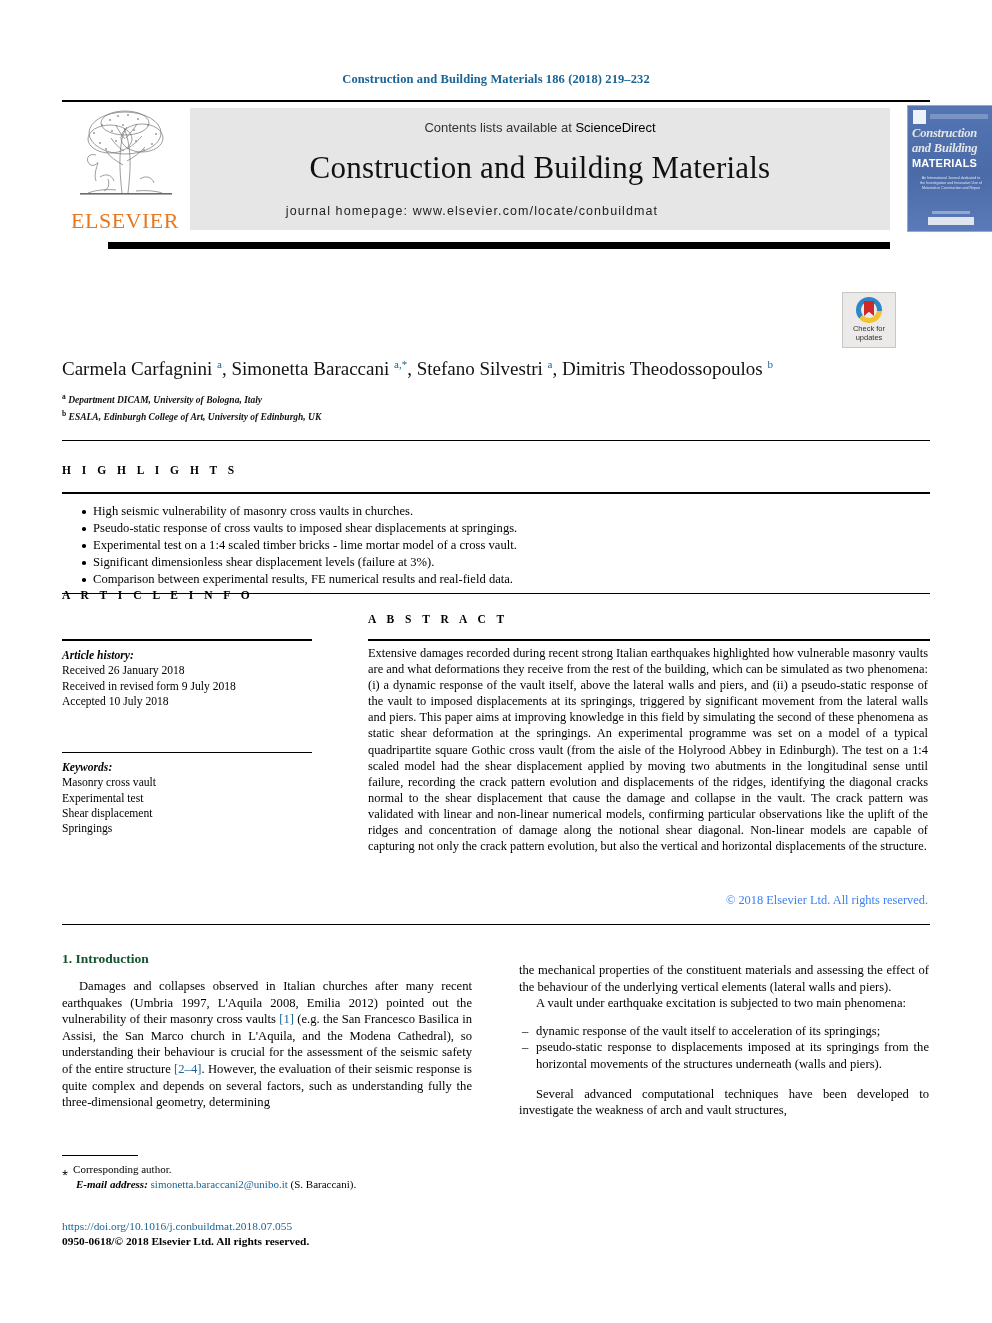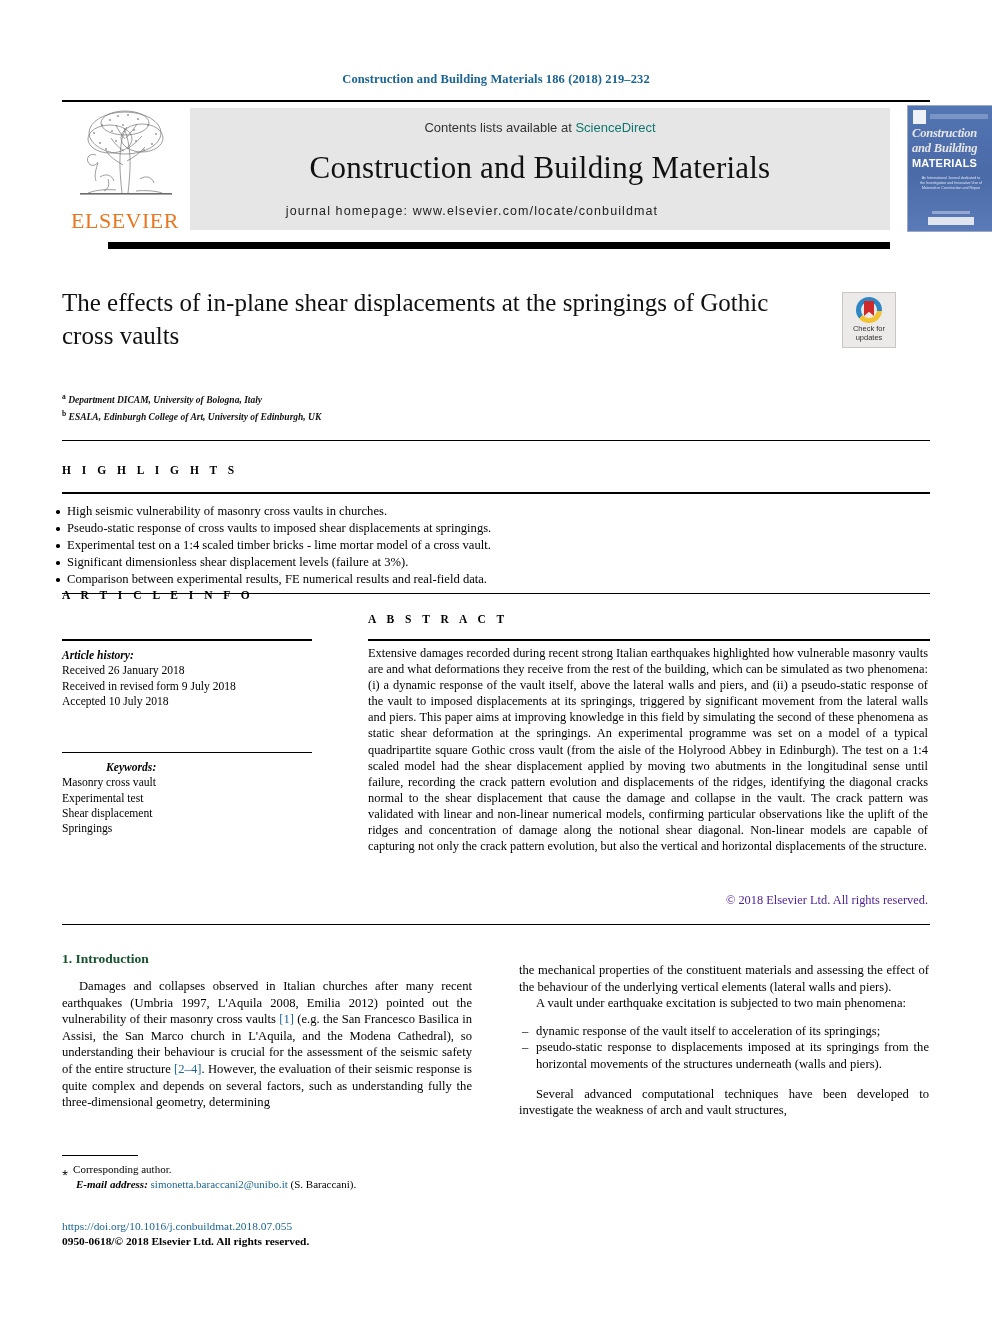--- a/index.html
+++ b/index.html
@@ -90,21 +90,21 @@
   .contents-line {
     position: absolute;
     left: 0; top: 12px;
     width: 700px;
     text-align: center;
     font-family: "Liberation Sans", sans-serif;
     font-size: 13px;
     color: #333;
   }
   .contents-line .sd {
-    color: #0f766e;
+    color: #000000;
   }
   .journal-title {
     position: absolute;
     left: 0; top: 42px;
     width: 700px;
     text-align: center;
     font-family: "Liberation Serif", serif;
     font-size: 31px;
     color: #111;
     letter-spacing: 0.2px;
@@ -294,21 +294,21 @@
     font-weight: bold;
     font-size: 11.5px;
     letter-spacing: 4px;
     color: #000;
   }
 
   
   .hl-head { position: absolute; left: 62px; top: 464px; }
   .hl-list {
     position: absolute;
-    left: 54px; top: 503px;
+    left: 80px; top: 503px;
     width: 860px;
     font-family: "Liberation Serif", serif;
     font-size: 12.6px;
     line-height: 17px;
     color: #000;
   }
   .hl-item { position: relative; padding-left: 13px; }
   .hl-item::before {
     content: "";
     position: absolute;
@@ -337,40 +337,40 @@
   }
   .ai-kw {
     position: absolute;
     left: 62px; top: 760px;
     width: 250px;
     font-family: "Liberation Serif", serif;
     font-size: 11.6px;
     line-height: 15.3px;
     color: #000;
   }
-  .ai-kw .lbl { font-style: italic; font-weight: bold; margin-left: 44px; }
+  .ai-kw .lbl { font-style: italic; font-weight: bold; }
 
   .abstract {
     position: absolute;
     left: 368px; top: 645px;
     width: 560px;
     font-family: "Liberation Serif", serif;
     font-size: 12.4px;
     line-height: 16.1px;
     text-align: justify;
     color: #000;
   }
   .abstract-copy {
     position: absolute;
     left: 368px; top: 893px;
     width: 560px;
     text-align: right;
     font-family: "Liberation Serif", serif;
     font-size: 12.4px;
-    color: #4c1d95;
+    color: #3b82f6;
   }
 
   
   .sec-title {
     position: absolute;
     font-family: "Liberation Serif", serif;
     font-weight: bold;
     font-size: 13.5px;
     color: #14532d;
   }
@@ -519,28 +519,28 @@
       <div class="cover-bar"></div>
       <div class="cover-t1">Construction</div>
       <div class="cover-t2">and Building</div>
       <div class="cover-t3">MATERIALS</div>
       <div class="cover-blurb">An International Journal dedicated to the Investigation and Innovative Use of Materials in Construction and Repair</div>
       <div class="cover-foot2"></div>
       <div class="cover-foot"></div>
     </div>
   </div>
 
-  <div class="title">The effects of in-plane shear displacements at the springings of Gothic cross vaults</div>
 
   <div class="crossmark">
     <div class="cm-ring"></div>
     <div class="cm-book"></div>
     <div class="cm-label">Check for updates</div>
   </div>
 
+  <div class="authors">Carmela Carfagnini <sup>a</sup>, Simonetta Baraccani <sup>a,*</sup>, Stefano Silvestri <sup>a</sup>, Dimitris Theodossopoulos <sup>b</sup></div>
 
   <div class="affils">
     <div><sup>a</sup> <span>Department DICAM, University of Bologna, Italy</span></div>
     <div><sup>b</sup> <span>ESALA, Edinburgh College of Art, University of Edinburgh, UK</span></div>
   </div>
 
   <div class="rule rule-thin" style="left:62px; top:440px; width:868px;"></div>
 
   <div class="sechead hl-head">H I G H L I G H T S</div>
   <div class="rule rule-med" style="left:62px; top:492px; width:868px;"></div>

